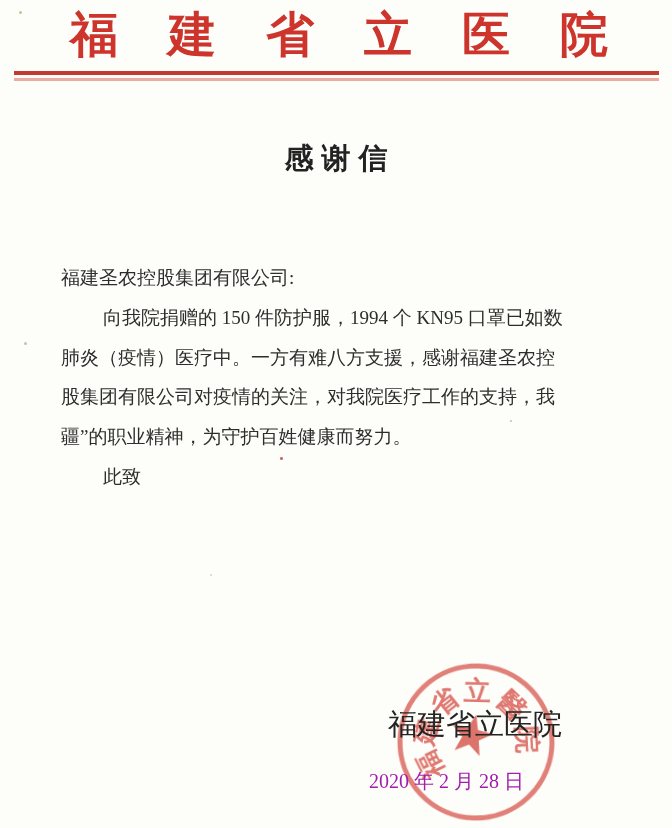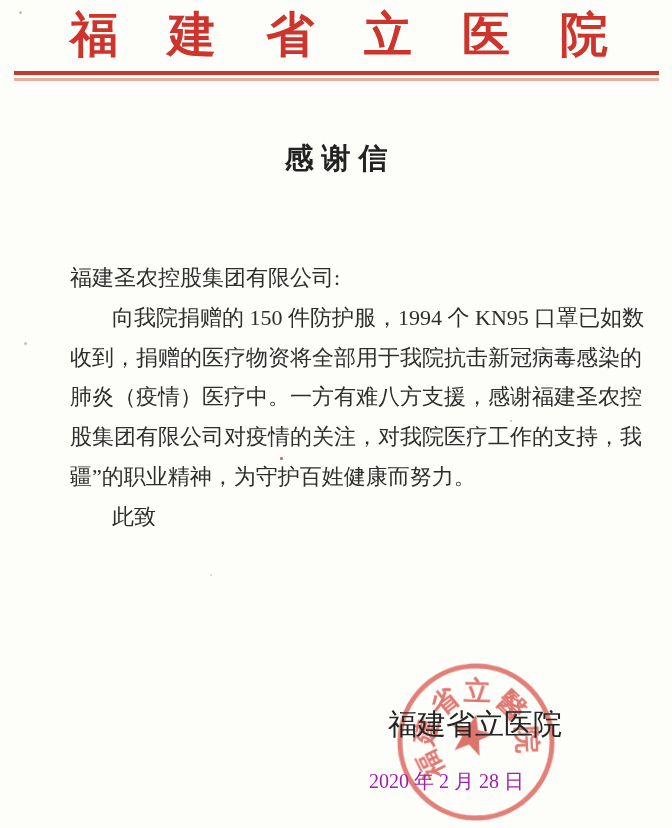--- a/index.html
+++ b/index.html
@@ -35,21 +35,21 @@
   .letter-title {
     position: absolute; top: 139px; left: 0; width: 672px;
     text-align: center;
     font-size: 29px; font-weight: bold; color: #222;
     letter-spacing: 8px; padding-left: 8px; box-sizing: border-box;
   }
 
   
   .body-text {
     position: absolute; top: 258px; left: 61px; width: 560px;
-    font-size: 22px; color: #2d2d2d; margin-left: 9px;
+    font-size: 19px; color: #2d2d2d;
   }
   .body-line {
     height: 39.8px; line-height: 39.8px;
     white-space: nowrap;
   }
   .body-line.indent { padding-left: 42px; }
 
   
   .sig-name {
     position: absolute; left: 388px; top: 705px;
@@ -97,21 +97,20 @@
     <span>院</span>
   </div>
   <div class="rule-thick"></div>
   <div class="rule-thin"></div>
 
   <div class="letter-title">感谢信</div>
 
   <div class="body-text">
     <div class="body-line">福建圣农控股集团有限公司:</div>
     <div class="body-line indent">向我院捐赠的 150 件防护服，1994 个 KN95 口罩已如数</div>
-    <div class="body-line">收到，捐赠的医疗物资将全部用于我院抗击新冠病毒感染的</div>
     <div class="body-line">肺炎（疫情）医疗中。一方有难八方支援，感谢福建圣农控</div>
     <div class="body-line">股集团有限公司对疫情的关注，对我院医疗工作的支持，我</div>
     <div class="body-line">疆”的职业精神，为守护百姓健康而努力。</div>
     <div class="body-line indent">此致</div>
   </div>
 
   <svg class="seal" viewBox="0 0 168 168" xmlns="http://www.w3.org/2000/svg">
     <circle cx="84" cy="84" r="76" fill="none" stroke="#d6544b" stroke-width="5" opacity="0.8"></circle>
     <path transform="translate(79,78) rotate(12)" fill="#d6544b" opacity="0.88" d="M0,-22 L5.29,-7.28 L20.92,-6.8 L8.56,2.78 L12.93,17.8 L0,9 L-12.93,17.8 L-8.56,2.78 L-20.92,-6.8 L-5.29,-7.28 Z"></path>
     <g fill="#d6544b" opacity="0.85" font-size="27" text-anchor="middle">

